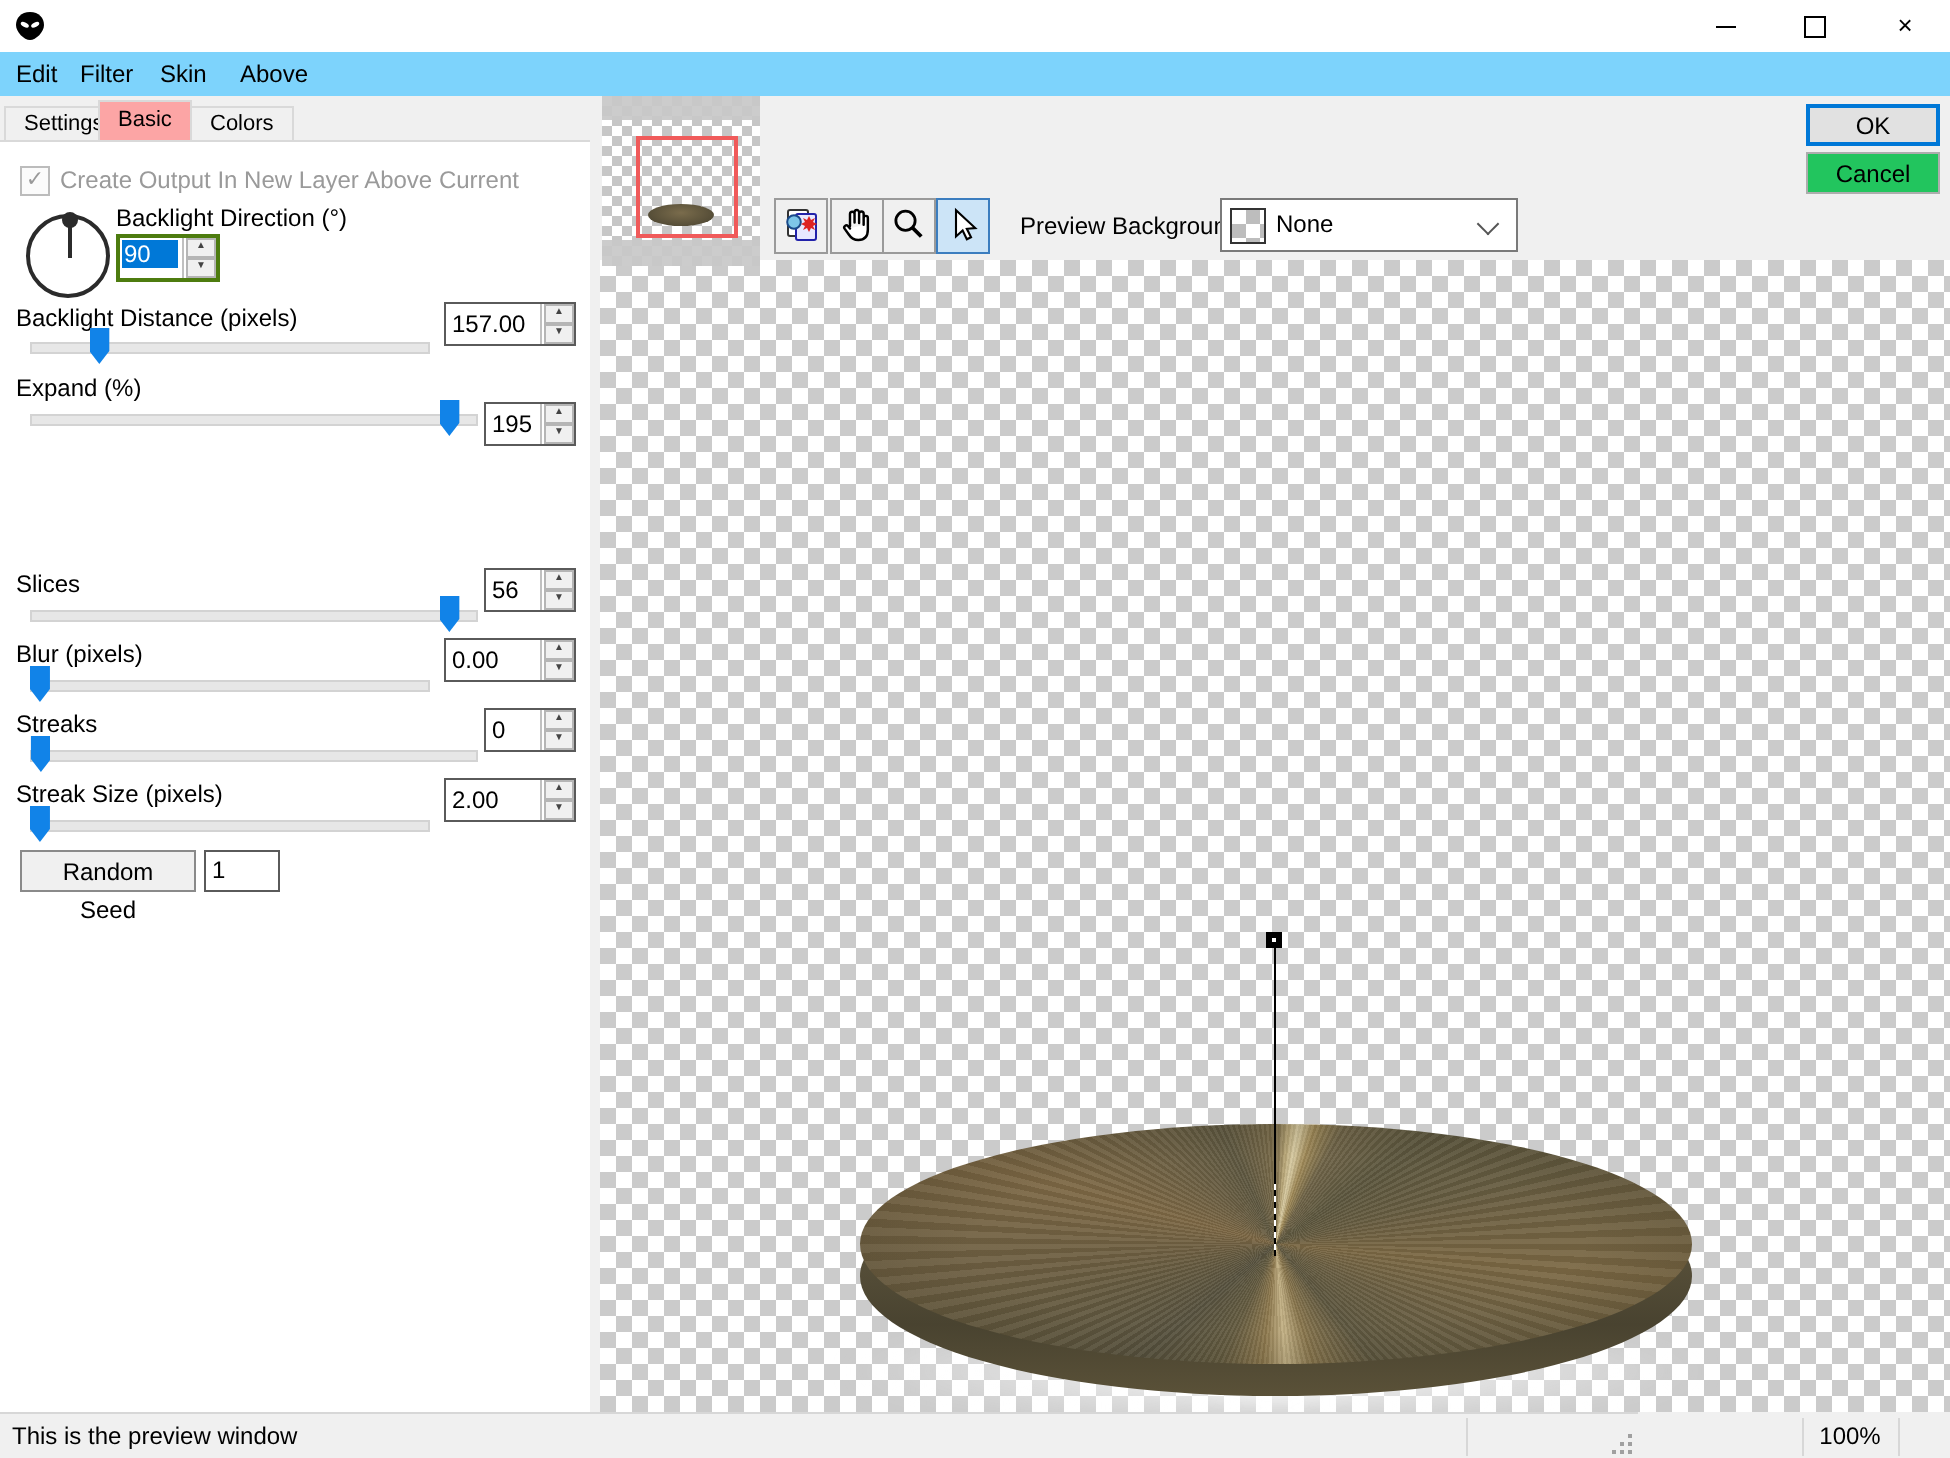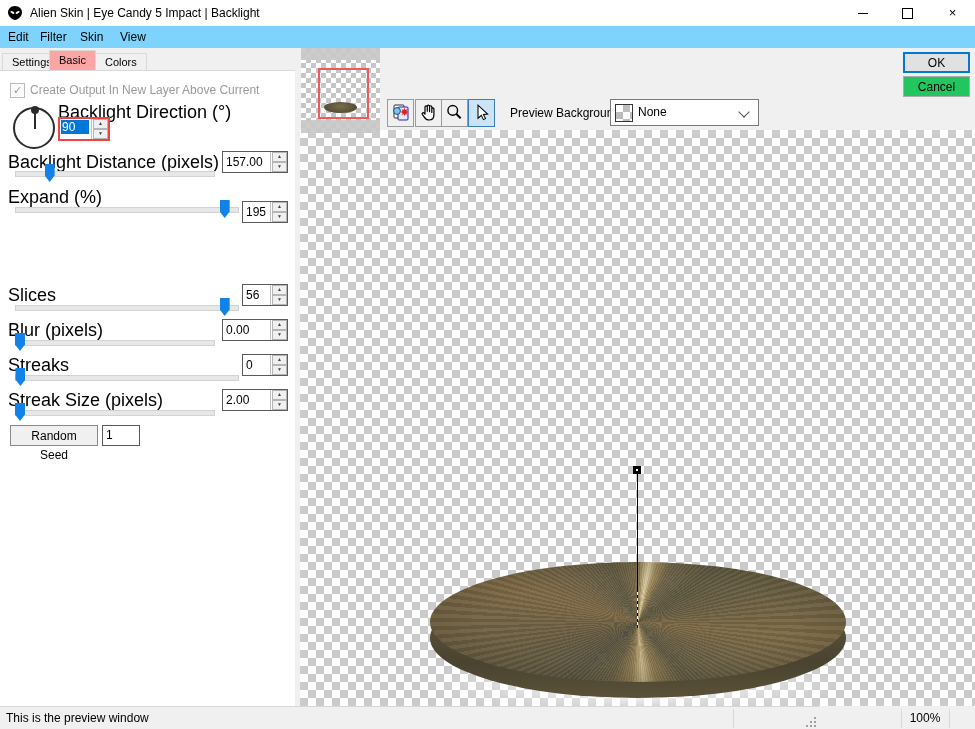--- a/index.html
+++ b/index.html
@@ -27,28 +27,28 @@
   
   .panel{position:absolute;left:0;top:70px;width:295px;height:636px;background:#fff;border-top:1px solid #d9d9d9;}
   .chk-row{position:absolute;left:10px;top:12px;height:14px;}
   .chk-box{position:absolute;left:0;top:0;width:13px;height:13px;border:1px solid #bcbcbc;background:#fbfbfb;
            color:#9a9a9a;font-size:11px;line-height:12px;text-align:center;}
   .chk-label{position:absolute;left:20px;top:0;color:#9a9a9a;white-space:nowrap;font-size:12px;}
   .dial{position:absolute;left:13px;top:36px;width:38px;height:38px;border:2px solid #2b2b2b;border-radius:50%;}
   .dial-line{position:absolute;left:19px;top:3px;width:2px;height:17px;background:#2b2b2b;}
   .dial-dot{position:absolute;left:16px;top:-3px;width:8px;height:8px;background:#2b2b2b;border-radius:50%;}
   .dir-label{position:absolute;left:58px;top:31px;font-size:12px;}
-  .dir-box{position:absolute;left:58px;top:46px;width:48px;height:20px;border:2px solid #ef4444;background:#fff;}
+  .dir-box{position:absolute;left:58px;top:46px;width:48px;height:20px;border:2px solid #4d7c0f;background:#fff;}
   .dir-val{position:absolute;left:1px;top:1px;width:26px;height:14px;background:#0078d7;color:#fff;
            font-size:12px;padding:0 1px;}
   .spin{position:absolute;right:0;top:0;width:16px;height:100%;border-left:1px solid #c0c0c0;}
   .spin-b{position:absolute;left:1px;width:13px;height:8px;background:#f0f0f0;border:1px solid #b5b5b5;
           font-size:5px;line-height:7px;text-align:center;color:#444;}
   .spin-b.up{top:0;} .spin-b.dn{bottom:0;}
-  .slabel{position:absolute;left:8px;font-size:18px;white-space:nowrap;}
+  .slabel{position:absolute;left:8px;font-size:12px;white-space:nowrap;}
   .valbox{position:absolute;height:20px;border:1px solid #5a5a5a;background:#fff;}
   .valtext{position:absolute;left:3px;top:3px;font-size:12px;}
   .track{position:absolute;left:15px;height:4px;background:#e7e7e7;border:1px solid #d3d3d3;}
   .thumbz{position:absolute;top:-8px;width:10px;height:18px;background:#1183e8;
           clip-path:polygon(0 0,100% 0,100% 64%,50% 100%,0 64%);}
   .groupbox{position:absolute;left:8px;top:152px;width:280px;height:52px;border:1px solid #d5d5d5;}
   .legend{position:absolute;left:8px;top:-8px;background:#fff;padding:0 4px;font-size:12px;}
   .radio-row{position:absolute;left:10px;height:14px;}
   .radio{position:absolute;left:0;top:0;width:12px;height:12px;border:1px solid #333;border-radius:50%;background:#fff;}
   .radio .dot{position:absolute;left:3px;top:3px;width:6px;height:6px;border-radius:50%;background:#111;}
@@ -126,31 +126,30 @@
 <body>
 
 <div class="titlebar">
   <span class="app-icon">
     <svg width="16" height="16" viewBox="0 0 16 16">
       <path d="M8 1 C12.5 1 15 4 15 7.5 C15 11 11 15 8 15 C5 15 1 11 1 7.5 C1 4 3.5 1 8 1 Z" fill="#000"></path>
       <ellipse cx="5.4" cy="7.4" rx="2.2" ry="1.1" fill="#fff" transform="rotate(28 5.4 7.4)"></ellipse>
       <ellipse cx="10.6" cy="7.4" rx="2.2" ry="1.1" fill="#fff" transform="rotate(-28 10.6 7.4)"></ellipse>
     </svg>
   </span>
-  <span class="title-text">Alien Skin | Eye Candy 5 Impact | Backlight</span>
   <span class="winbtn min"><span class="minglyph"></span></span>
   <span class="winbtn max"><span class="maxglyph"></span></span>
   <span class="winbtn close">×</span>
 </div>
 
 <div class="menubar">
   <span class="menu-item" style="left:4px">Edit</span>
   <span class="menu-item" style="left:36px">Filter</span>
   <span class="menu-item" style="left:76px">Skin</span>
-  <span class="menu-item" style="left:116px">View</span>
+  <span class="menu-item" style="left:116px">Above</span>
 </div>
 
 <div class="tabstrip">
   <span class="tab" style="left:0">Settings</span>
   <span class="tab active" style="left:47px">Basic</span>
   <span class="tab" style="left:93px">Colors</span>
 </div>
 
 <div class="panel">
 

